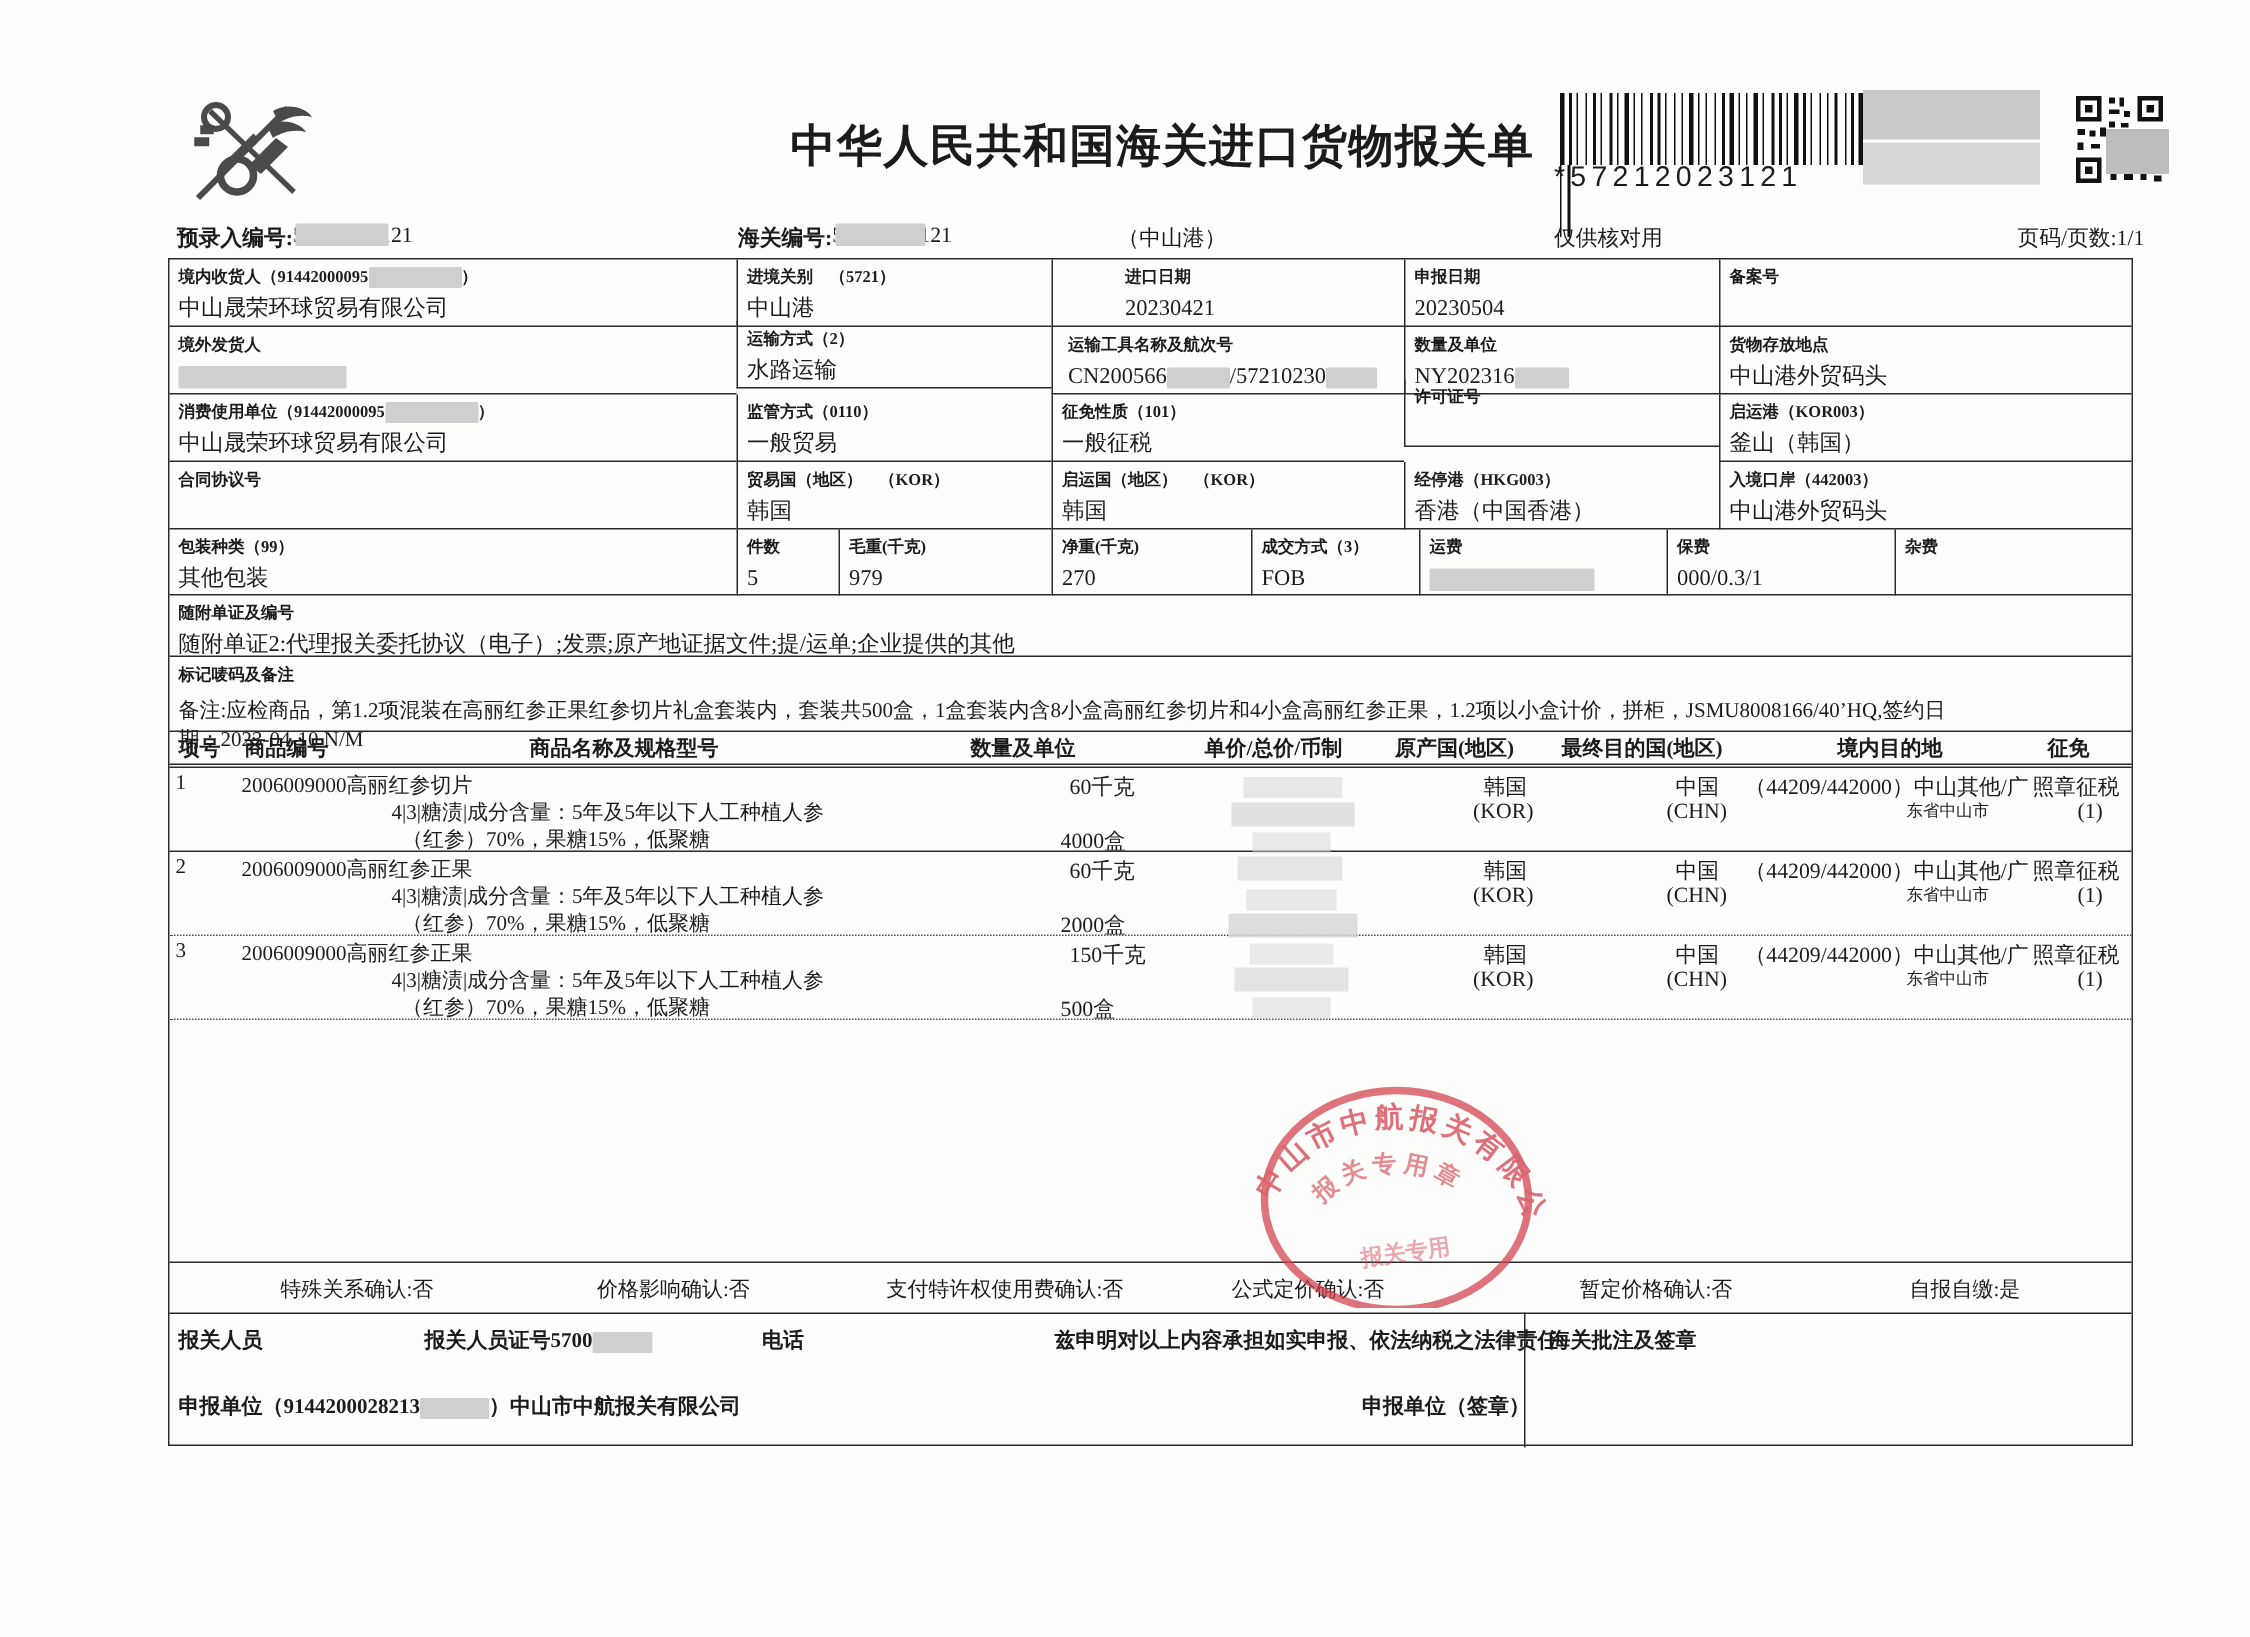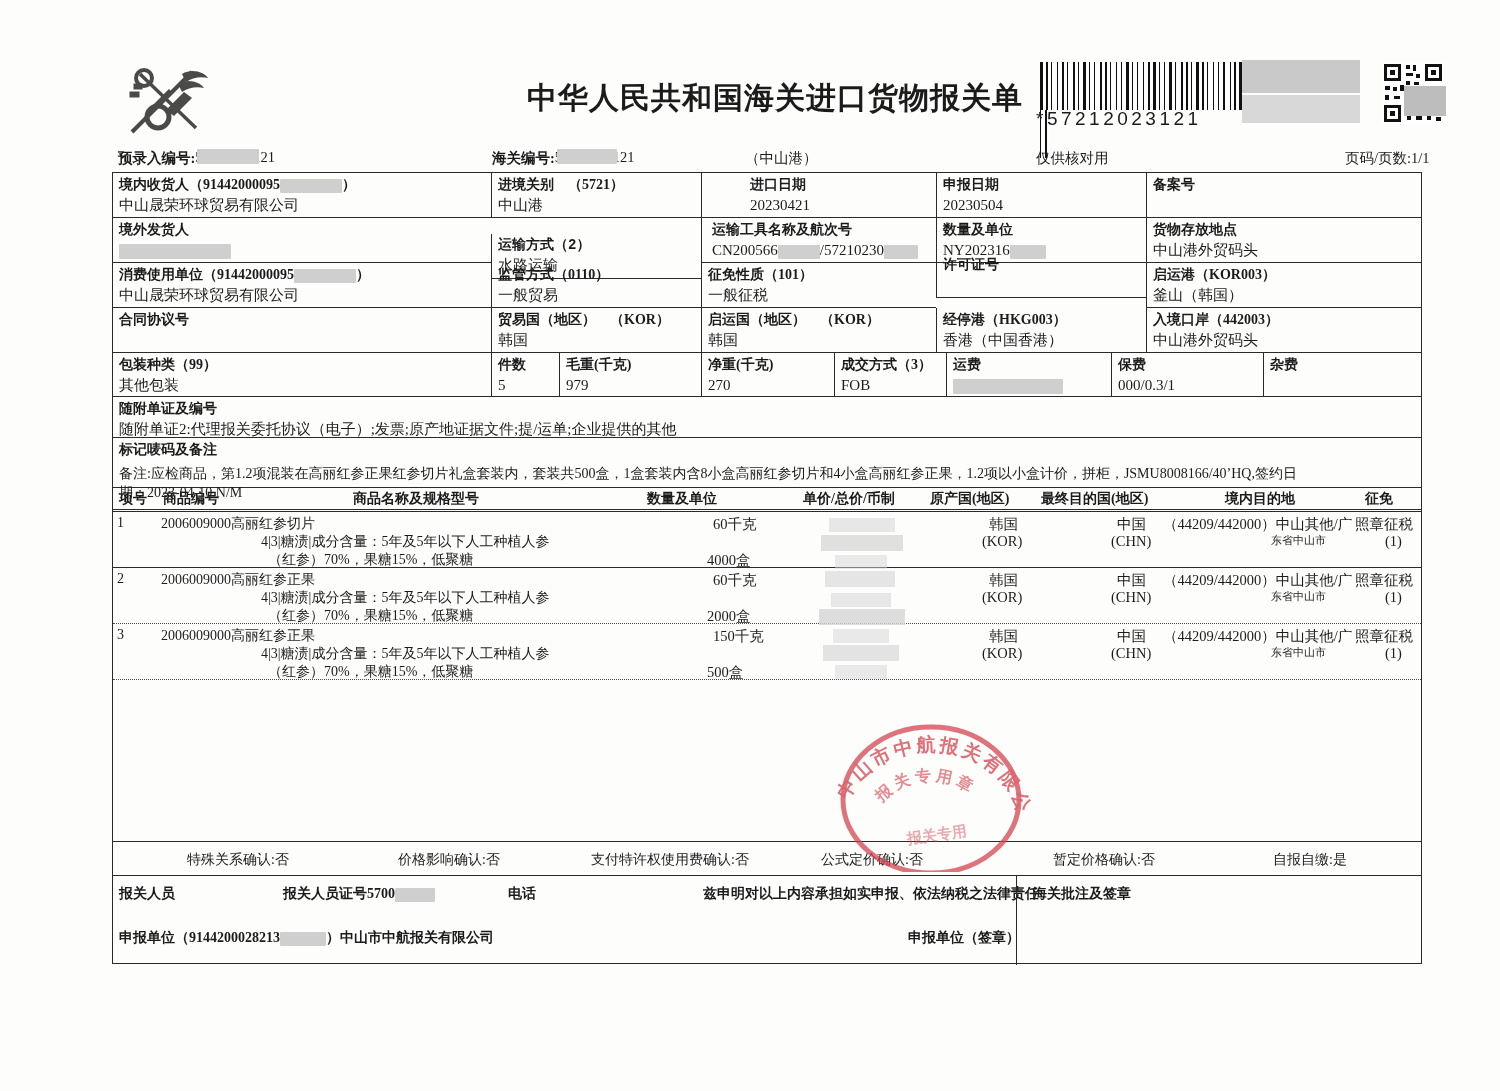--- a/index.html
+++ b/index.html
@@ -41,21 +41,21 @@
   .m3{left:745px;top:3px;}
   .m4{left:1036px;top:3px;}
   .m5{left:1345px;top:3px;}
 
   
   .frame{position:absolute;left:112px;top:172px;width:1310px;height:792px;
          border:1.4px solid #2a2a2a;box-sizing:border-box;}
 
   .cell{position:absolute;box-sizing:border-box;
         font-size:14.5px;line-height:19px;padding:2px 0 0 6px;overflow:hidden;}
-  .cell .lab{font-weight:bold;font-size:14px;white-space:nowrap;}
+  .cell .lab{font-weight:bold;font-size:11px;white-space:nowrap;}
   .cell .val{font-size:15px;white-space:nowrap;display:block;margin-top:2px;}
   .bl{border-left:1.1px solid #2a2a2a;}
   .bb{border-bottom:1.1px solid #2a2a2a;}
 
   
   .gt-head{position:absolute;box-sizing:border-box;font-size:14px;font-weight:bold;
            white-space:nowrap;}
   .grow{position:absolute;left:0;width:1308px;box-sizing:border-box;}
   .g-no{position:absolute;font-size:14px;}
   .g-code{position:absolute;font-size:14px;white-space:nowrap;}
@@ -186,21 +186,21 @@
     </div>
     <div class="cell bb" style="left:0;top:45px;width:378px;height:45px;">
       <span class="lab">境外发货人</span>
       <span class="val"><span class="redact" style="width:112px;height:15px;"></span></span>
     </div>
 
     <div class="cell bb bl" style="left:1033px;top:0;width:275px;height:45px;">
       <span class="lab">备案号</span>
       <span class="val"></span>
     </div>
-    <div class="cell bb bl" style="left:378px;top:61px;width:210px;height:45px;font-family:Liberation Mono, monospace;">
+    <div class="cell bb bl" style="left:378px;top:41px;width:210px;height:45px;">
       <span class="lab">运输方式（2）</span>
       <span class="val">水路运输</span>
     </div>
     <div class="cell bb bl" style="left:588px;top:45px;width:235px;height:45px;padding-left:10px;">
       <span class="lab">运输工具名称及航次号</span>
       <span class="val"><span>CN200566</span><span class="redact" style="width:42px;height:14px;"></span><span>/57210230</span><span class="redact" style="width:34px;height:14px;"></span></span>
     </div>
     <div class="cell bb bl" style="left:823px;top:45px;width:210px;height:45px;">
       <span class="lab">数量及单位</span>
       <span class="val"><span>NY202316</span><span class="redact" style="width:36px;height:14px;"></span></span>

